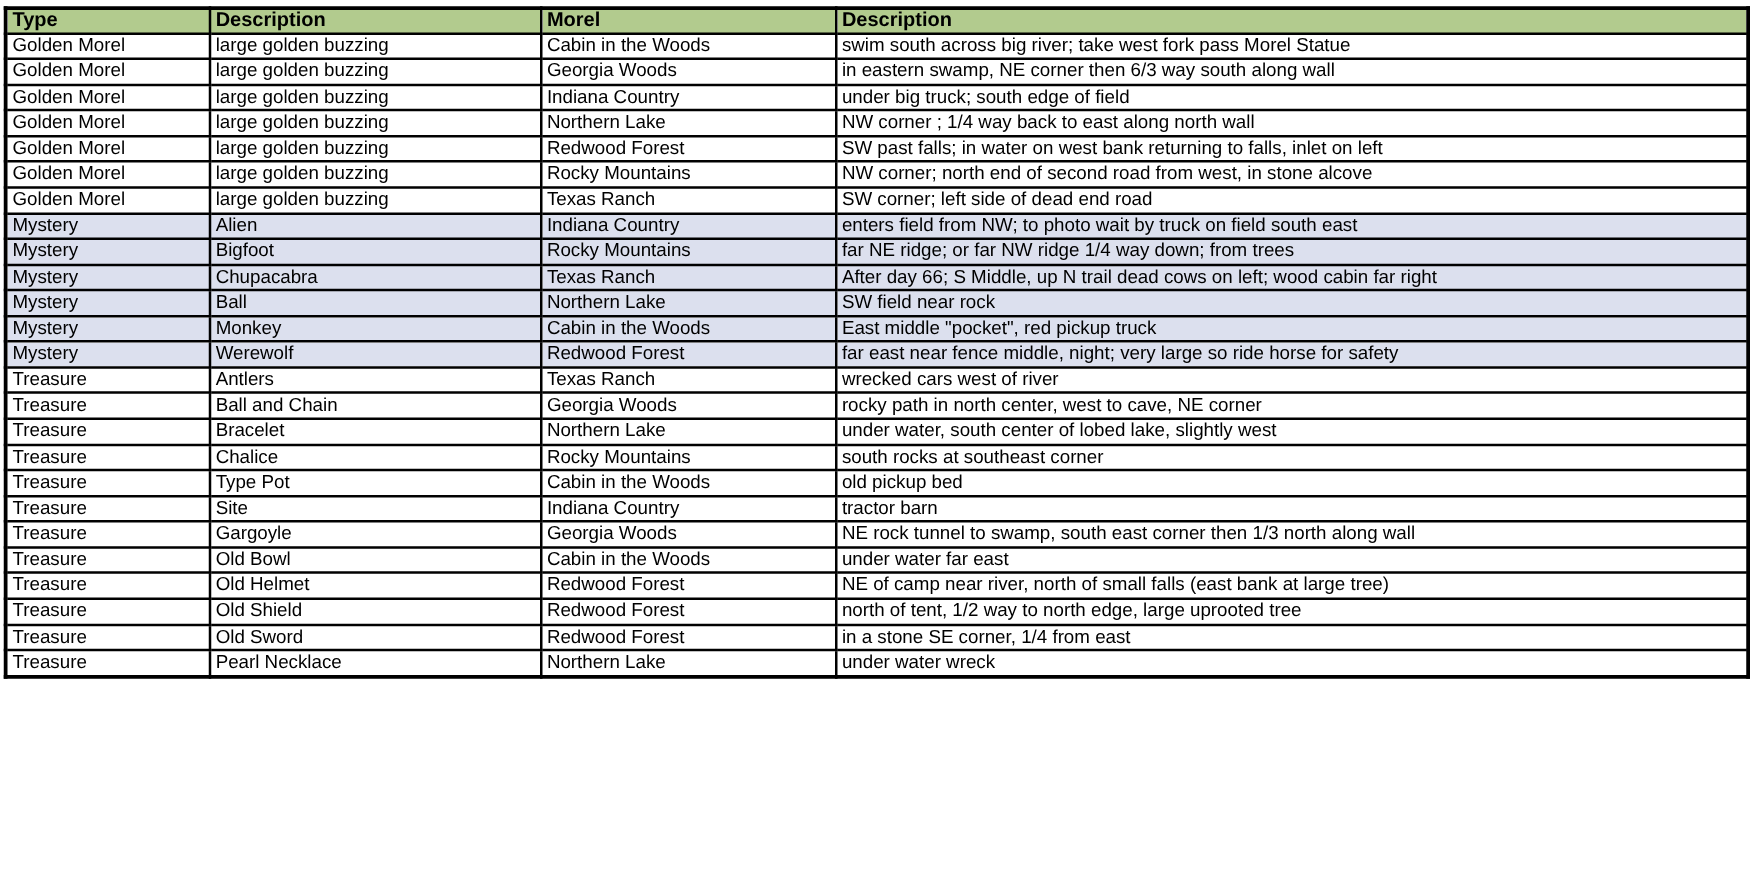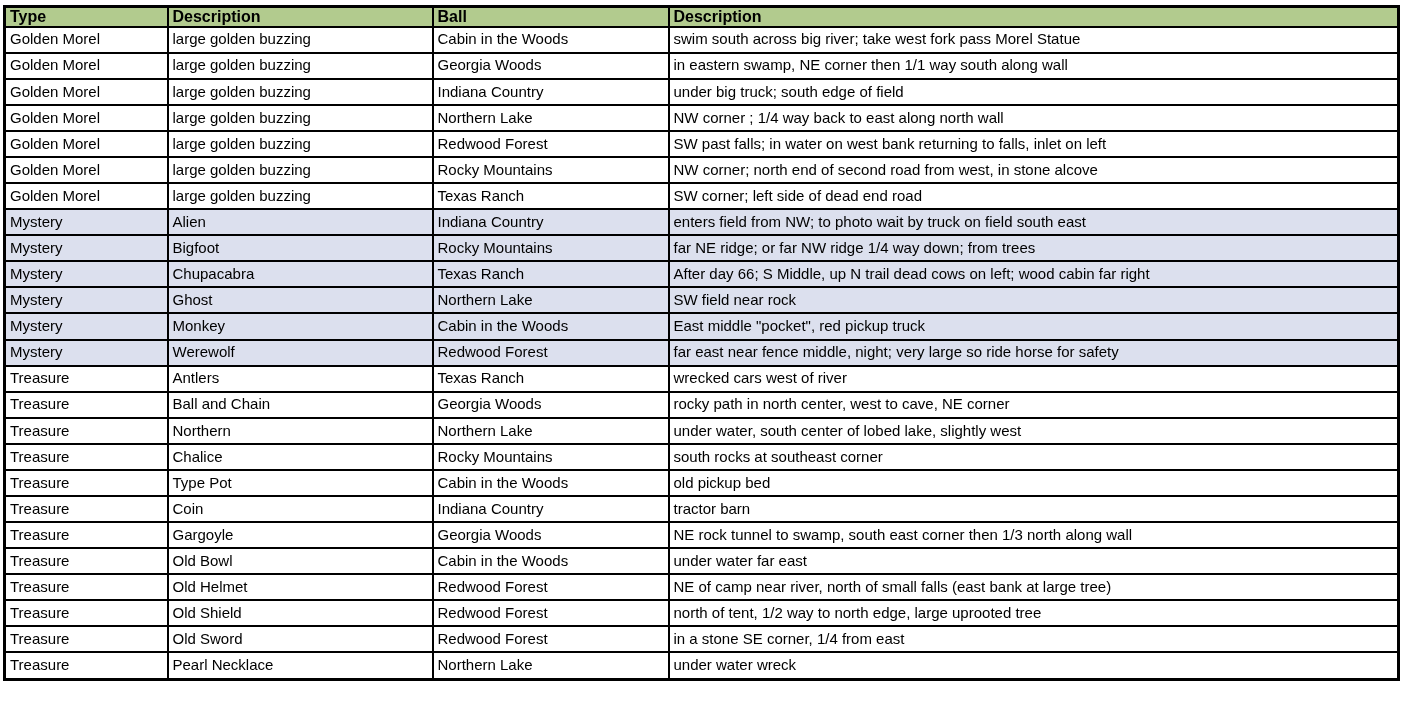--- a/index.html
+++ b/index.html
@@ -9,21 +9,21 @@
   }
   html,body{margin:0;padding:0;}
   body{
     width:1404px;height:705px;background:#ffffff;
     font-family:"Liberation Sans", sans-serif;color:#000;
     overflow:hidden;
   }
   .wrap{padding:5px 0 0 3px;}
   table.sheet{
     border-collapse:collapse;table-layout:fixed;
-    width:1394px;height:676px;
+    width:1394px;height:538px;
     border:3px solid var(--grid);
   }
   .sheet th,.sheet td{
     border:2px solid var(--grid);
     padding:0 4px;
     font-size:15px;
     line-height:1.1;
     text-align:left;
     vertical-align:middle;
     white-space:nowrap;
@@ -49,36 +49,36 @@
     <colgroup>
       <col class="c-type">
         <col class="c-desc">
         <col class="c-site">
         <col class="c-dir">
     </colgroup>
     <thead>
       <tr>
         <th>Type</th>
         <th>Description</th>
-        <th>Ball</th>
+        <th>Morel</th>
         <th>Description</th>
       </tr>
     </thead>
     <tbody>
         <tr>
     <td>Golden Morel</td>
     <td>large golden buzzing</td>
     <td>Cabin in the Woods</td>
     <td>swim south across big river; take west fork pass Morel Statue</td>
   </tr>
         <tr>
     <td>Golden Morel</td>
     <td>large golden buzzing</td>
     <td>Georgia Woods</td>
-    <td>in eastern swamp, NE corner then 1/1 way south along wall</td>
+    <td>in eastern swamp, NE corner then 6/3 way south along wall</td>
   </tr>
         <tr>
     <td>Golden Morel</td>
     <td>large golden buzzing</td>
     <td>Indiana Country</td>
     <td>under big truck; south edge of field</td>
   </tr>
         <tr>
     <td>Golden Morel</td>
     <td>large golden buzzing</td>
@@ -116,21 +116,21 @@
     <td>far NE ridge; or far NW ridge 1/4 way down; from trees</td>
   </tr>
         <tr class="hl">
     <td>Mystery</td>
     <td>Chupacabra</td>
     <td>Texas Ranch</td>
     <td>After day 66; S Middle, up N trail dead cows on left; wood cabin far right</td>
   </tr>
         <tr class="hl">
     <td>Mystery</td>
-    <td>Ghost</td>
+    <td>Ball</td>
     <td>Northern Lake</td>
     <td>SW field near rock</td>
   </tr>
         <tr class="hl">
     <td>Mystery</td>
     <td>Monkey</td>
     <td>Cabin in the Woods</td>
     <td>East middle "pocket", red pickup truck</td>
   </tr>
         <tr class="hl">
@@ -146,39 +146,39 @@
     <td>wrecked cars west of river</td>
   </tr>
         <tr>
     <td>Treasure</td>
     <td>Ball and Chain</td>
     <td>Georgia Woods</td>
     <td>rocky path in north center, west to cave, NE corner</td>
   </tr>
         <tr>
     <td>Treasure</td>
-    <td>Northern</td>
+    <td>Bracelet</td>
     <td>Northern Lake</td>
     <td>under water, south center of lobed lake, slightly west</td>
   </tr>
         <tr>
     <td>Treasure</td>
     <td>Chalice</td>
     <td>Rocky Mountains</td>
     <td>south rocks at southeast corner</td>
   </tr>
         <tr>
     <td>Treasure</td>
     <td>Type Pot</td>
     <td>Cabin in the Woods</td>
     <td>old pickup bed</td>
   </tr>
         <tr>
     <td>Treasure</td>
-    <td>Coin</td>
+    <td>Site</td>
     <td>Indiana Country</td>
     <td>tractor barn</td>
   </tr>
         <tr>
     <td>Treasure</td>
     <td>Gargoyle</td>
     <td>Georgia Woods</td>
     <td>NE rock tunnel to swamp, south east corner then 1/3 north along wall</td>
   </tr>
         <tr>

